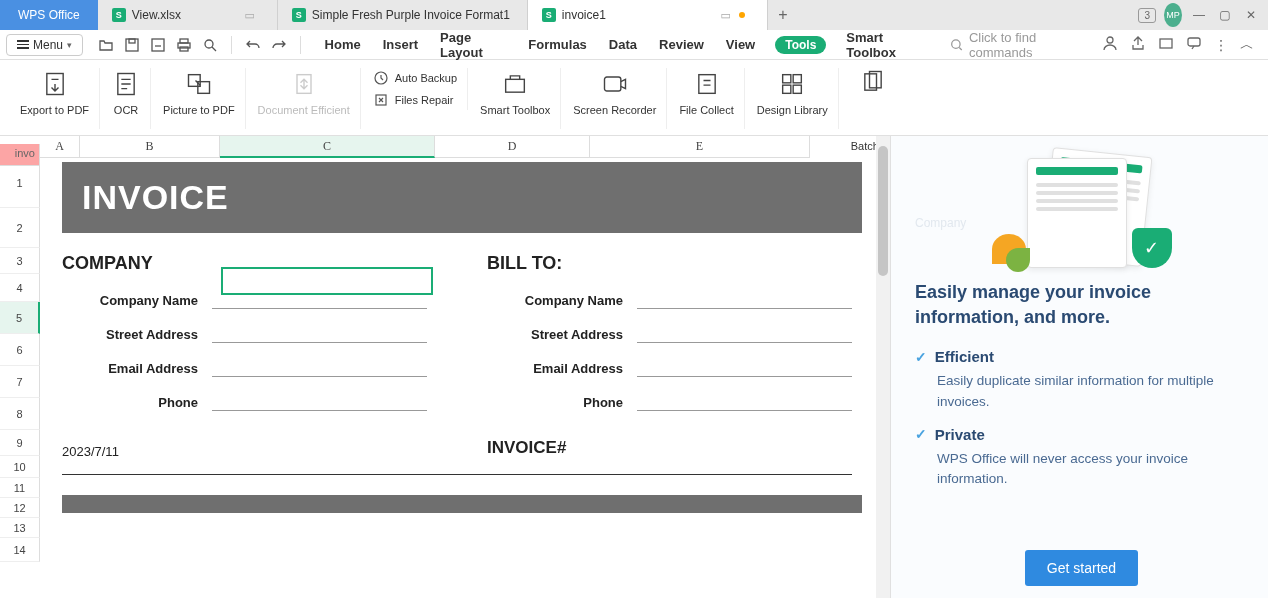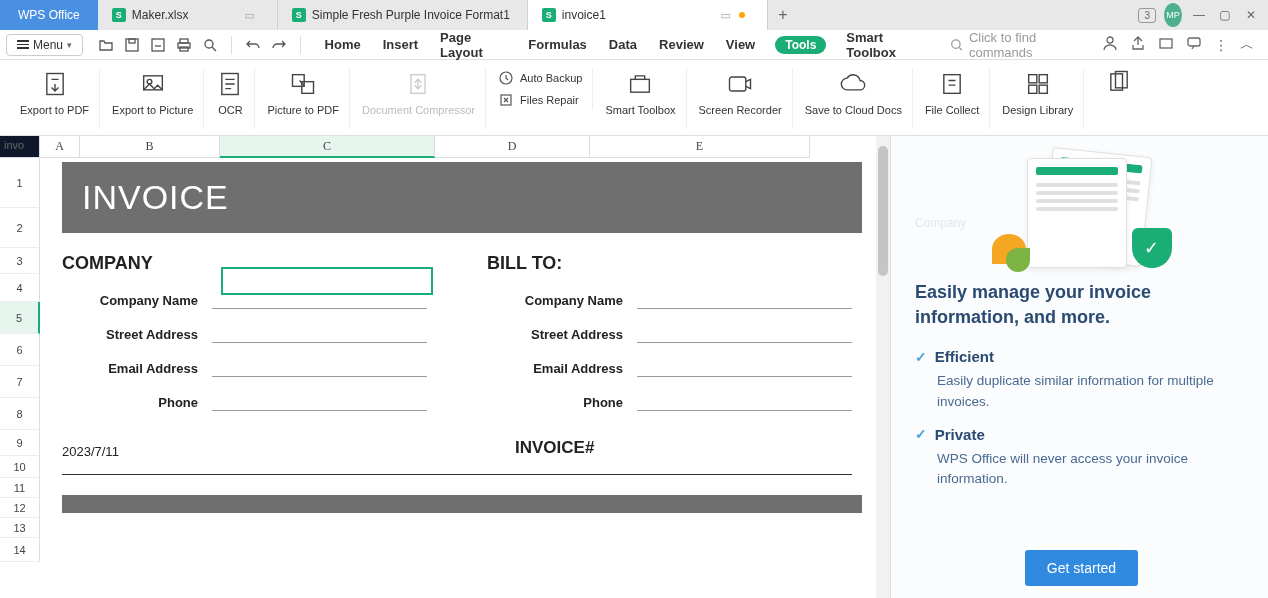--- a/index.html
+++ b/index.html
@@ -41,32 +41,32 @@
     .rgroup .ricon { height:32px; display:flex; align-items:center; justify-content:center; color:#444;}
     .rgroup.disabled { color:#bbb;}
     .rgroup.disabled .ricon { color:#ccc;}
     .rwide { display:flex; flex-direction:column; gap:6px; padding: 2px 10px; font-size:11px; color:#333; border-right:1px solid #eee; justify-content:center;}
     .rwide-item { display:flex; align-items:center; gap:6px;}
     .rgroup.active { background:#eaf3fb; }
 
     
     .workarea { display:flex; height: calc(598px - 30px - 30px - 76px); }
     .sheet-wrap { flex: 1; position:relative; overflow:hidden; }
-    .namebox { position:absolute; left:0; top:0; width:40px; height:22px; border:1px solid #ddd; border-left:none; border-top:none; font-size:11px; color:#666; padding:3px 4px; background:#0f172a; z-index:3;}
+    .namebox { position:absolute; left:0; top:8px; width:40px; height:22px; border:1px solid #ddd; border-left:none; border-top:none; font-size:11px; color:#666; padding:3px 4px; background:#fca5a5; z-index:3;text-align:right;}
     .col-headers { position:absolute; left:40px; top:0; right:0; height:22px; display:flex; z-index:2;}
     .col-h { border-right:1px solid #ddd; border-bottom:1px solid #ddd; font-size:12px; color:#444; display:flex; align-items:center; justify-content:center; font-family: "Times New Roman", serif;}
     .col-h.sel { background:#e6f5ee; border-bottom:2px solid #1aad75;}
     .row-headers { position:absolute; left:0; top:22px; width:40px; z-index:2;}
     .row-h { height:32px; border-right:1px solid #ddd; border-bottom:1px solid #eee; font-size:11px; color:#444; display:flex; align-items:center; justify-content:center; background:#fff;}
     .row-h.sel { background:#e6f5ee; border-right:2px solid #1aad75;}
     .row-h.first { height:50px;}
     .grid { position:absolute; left:40px; top:22px; right:0; bottom:0; background:#fff; }
 
     
-    .invoice-banner { background:#6f6f6f; color:#fff; font-size:34px; font-weight:normal; padding: 16px 20px; letter-spacing:1px; margin: 4px 0 0 22px; width: 800px;}
+    .invoice-banner { background:#6f6f6f; color:#fff; font-size:34px; font-weight:bold; padding: 16px 20px; letter-spacing:1px; margin: 4px 0 0 22px; width: 800px;}
     .inv-content { padding: 20px 0 0 22px; width: 812px; position: relative;}
     .inv-cols { display:flex; gap: 60px;}
     .inv-col { flex:1;}
     .sect-h { font-size:18px; font-weight:bold; color:#222; margin-bottom:14px;}
     .field-row { display:flex; align-items:center; margin-bottom:10px; height:24px;}
     .field-label { width:150px; text-align:right; font-size:13px; font-weight:bold; color:#222; padding-right:14px;}
     .field-line { flex:1; border-bottom:1px solid #999; height:18px;}
     .active-cell { border:2px solid #1aad75; width:212px; height:28px; position:absolute; background:#fff;}
     .date-row { margin-top: 14px; display:flex; gap:60px;}
     .date-col { flex:1;}
@@ -95,21 +95,21 @@
     .sp-btn { align-self:center; background:#2f8ae0; color:#fff; border:none; padding:10px 22px; font-size:14px; border-radius:3px; margin-top:auto;}
     .ghost-text { position:absolute; color:#e2e8ef; font-size:12px; }
   </style>
 </head>
 <body>
 
 <div class="titlebar">
   <div class="app-tab">WPS Office</div>
   <div class="doc-tab">
     <span class="sheet-icon">S</span>
-    <span>Maker.xlsx</span>
+    <span>View.xlsx</span>
     <span class="tab-controls">
         <span style="color:#aaa;font-size:11px;">▭</span>
       </span>
   </div>
   <div class="doc-tab" style="min-width:250px;">
     <span class="sheet-icon">S</span>
     <span>Simple Fresh Purple Invoice Format1</span>
   </div>
   <div class="doc-tab active" style="min-width:240px;">
     <span class="sheet-icon">S</span>
@@ -227,30 +227,20 @@
         <svg width="28" height="28" viewBox="0 0 24 24" fill="none" stroke="currentColor" stroke-width="1.2">
           <rect x="5" y="3" width="14" height="18"></rect>
           <path d="M9 8h6M12 12v6m-3-3l3 3 3-3"></path>
         </svg>
       </span>
     <span>Export to PDF</span>
   </div>
   <div class="rgroup">
     <span class="ricon">
         <svg width="28" height="28" viewBox="0 0 24 24" fill="none" stroke="currentColor" stroke-width="1.2">
-          <rect x="4" y="5" width="16" height="12"></rect>
-          <circle cx="9" cy="10" r="2"></circle>
-          <path d="M4 17l5-5 4 4 3-3 4 4"></path>
-        </svg>
-      </span>
-    <span>Export to Picture</span>
-  </div>
-  <div class="rgroup">
-    <span class="ricon">
-        <svg width="28" height="28" viewBox="0 0 24 24" fill="none" stroke="currentColor" stroke-width="1.2">
           <rect x="5" y="3" width="14" height="18"></rect>
           <path d="M8 8h8M8 12h8M8 16h5"></path>
         </svg>
       </span>
     <span>OCR</span>
   </div>
   <div class="rgroup">
     <span class="ricon">
         <svg width="28" height="28" viewBox="0 0 24 24" fill="none" stroke="currentColor" stroke-width="1.2">
           <rect x="3" y="4" width="10" height="10"></rect>
@@ -260,21 +250,21 @@
       </span>
     <span>Picture to PDF</span>
   </div>
   <div class="rgroup disabled">
     <span class="ricon">
         <svg width="28" height="28" viewBox="0 0 24 24" fill="none" stroke="currentColor" stroke-width="1.2">
           <rect x="6" y="4" width="12" height="16"></rect>
           <path d="M12 8v8M9 11l3-3 3 3M9 13l3 3 3-3"></path>
         </svg>
       </span>
-    <span>Document Compressor</span>
+    <span>Document Efficient</span>
   </div>
   <div class="rwide">
     <div class="rwide-item">
       <svg width="16" height="16" viewBox="0 0 16 16" fill="none" stroke="#555" stroke-width="1.2">
           <circle cx="8" cy="8" r="6"></circle>
           <path d="M8 5v3l2 2"></path>
         </svg>
       <span>Auto Backup</span>
     </div>
     <div class="rwide-item">
@@ -295,28 +285,20 @@
     <span>Smart Toolbox</span>
   </div>
   <div class="rgroup">
     <span class="ricon">
         <svg width="28" height="28" viewBox="0 0 24 24" fill="none" stroke="currentColor" stroke-width="1.2">
           <rect x="3" y="6" width="14" height="12" rx="2"></rect>
           <path d="M17 10l4-2v8l-4-2"></path>
         </svg>
       </span>
     <span>Screen Recorder</span>
-  </div>
-  <div class="rgroup">
-    <span class="ricon">
-        <svg width="28" height="28" viewBox="0 0 24 24" fill="none" stroke="currentColor" stroke-width="1.2">
-          <path d="M7 17a5 5 0 0 1 0-10 6 6 0 0 1 11 2 4 4 0 0 1 0 8H7z"></path>
-        </svg>
-      </span>
-    <span>Save to Cloud Docs</span>
   </div>
   <div class="rgroup">
     <span class="ricon">
         <svg width="28" height="28" viewBox="0 0 24 24" fill="none" stroke="currentColor" stroke-width="1.2">
           <rect x="5" y="4" width="14" height="16"></rect>
           <path d="M9 9h6M9 13h6"></path>
         </svg>
       </span>
     <span>File Collect</span>
   </div>
@@ -410,21 +392,21 @@
                 <div class="field-label">Phone</div>
                 <div class="field-line"></div>
               </div>
           </div>
         </div>
         <div class="date-row">
           <div class="date-col">
             <div class="date-val">2023/7/11</div>
           </div>
           <div class="date-col">
-            <div class="sect-h" style="font-size:17px;margin-bottom:4px;margin-left:28px;">INVOICE#</div>
+            <div class="sect-h" style="font-size:17px;margin-bottom:4px;">INVOICE#</div>
           </div>
         </div>
         <div style="border-top:1px solid #333; margin-top:12px; width:790px;"></div>
       </div>
       <div class="gray-bar"></div>
     </div>
     <div class="vscroll">
       <div class="vscroll-thumb" style="top:10px; height:130px;"></div>
     </div>
   </div>

